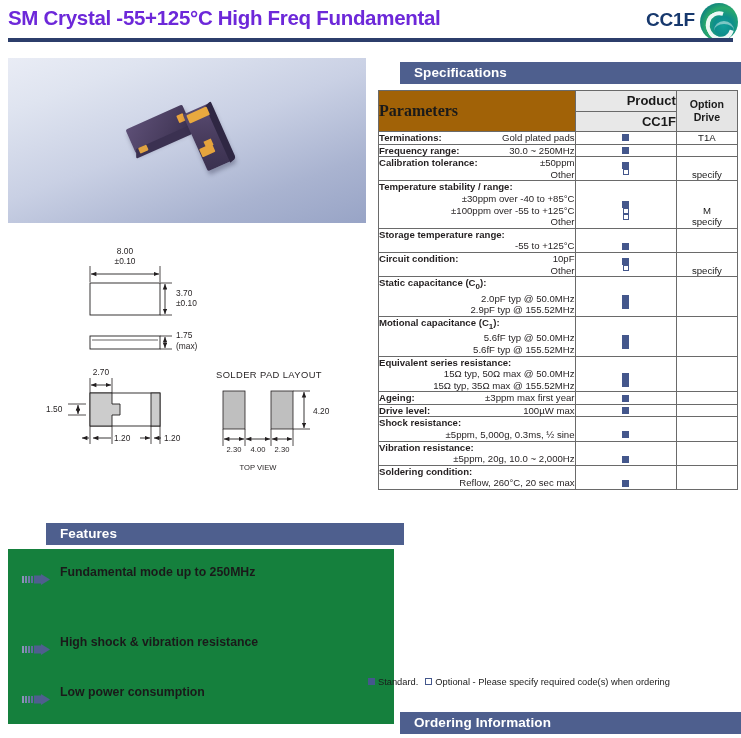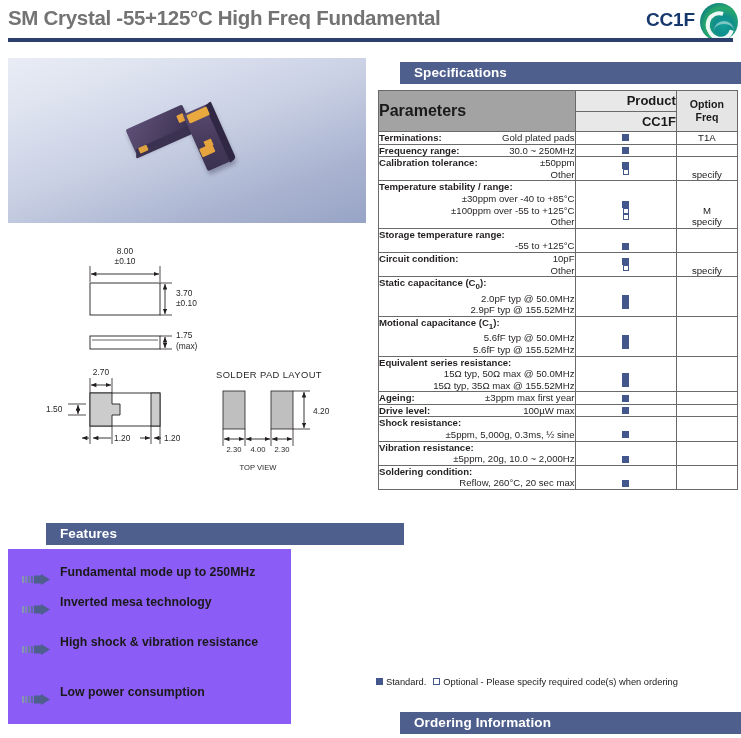--- a/index.html
+++ b/index.html
@@ -9,21 +9,21 @@
     font-family:"Liberation Sans", sans-serif;
     color:#231f20;
     position:relative;
     overflow:hidden;
   }
   
   #header{position:absolute;left:0;top:0;width:741px;height:46px;}
   #page-title{
     position:absolute;left:8px;top:6px;
     font-size:20.5px;font-weight:bold;letter-spacing:-0.3px;
-    color:#737373;white-space:nowrap;
+    color:#6d28d9;white-space:nowrap;
   }
   #part-code{
     position:absolute;left:646px;top:9px;
     font-size:19px;font-weight:bold;color:#17386d;letter-spacing:-0.2px;
   }
   #logo{
     position:absolute;left:700px;top:3px;width:38px;height:38px;
     border-radius:50%;overflow:hidden;
     background:radial-gradient(circle at 62% 60%, #13a09a 0%, #0e8e8c 28%, #2aa86c 55%, #0c7f82 78%, #0a6e77 100%);
   }
@@ -62,63 +62,63 @@
   #drawing{position:absolute;left:8px;top:228px;width:358px;height:280px;}
   #drawing svg{display:block;}
 
   .band{
     position:absolute;height:22px;background:#4e5f8e;color:#fff;
     font-size:13.5px;font-weight:bold;line-height:22px;padding-left:14px;
     box-sizing:border-box;letter-spacing:.1px;margin-left:22px;
   }
   #features-band{left:24px;top:523px;width:358px;}
   #features-body{
-    position:absolute;left:8px;top:549px;width:283px;height:175px;background:#8b5cf6;
+    position:absolute;left:8px;top:549px;width:386px;height:175px;background:#15803d;
   }
   .feature-row{position:absolute;left:0;width:358px;height:29px;}
   .feature-arrow{position:absolute;left:14px;top:8px;width:30px;height:11px;}
   .feature-text{
     position:absolute;left:52px;top:2px;font-size:12.3px;font-weight:bold;color:#1a1a1a;white-space:nowrap;
   }
   
   #spec-band{left:378px;top:62px;width:360px;}
   #spec-table{
     position:absolute;left:378px;top:90px;width:360px;
     border-collapse:collapse;table-layout:fixed;
   }
   #spec-table td,#spec-table th{
     border:1px solid #6a6a6a;vertical-align:middle;padding:0;
   }
   .col-param{width:196px;}
   .col-prod{width:101px;}
   .col-opt{width:61px;}
   .hdr-params{
-    background:#a3a3a3;font-size:16px;font-weight:bold;text-align:left;
-    padding:0 0 0 8px;height:40px;color:#1a1a1a;
+    background:#a16207;font-size:16px;font-weight:bold;text-align:left;
+    padding:0 0 0 8px;height:40px;color:#1a1a1a;font-family:Liberation Serif, serif;
   }
   .hdr-sub{
     background:#e8e8e8;font-size:13px;font-weight:bold;text-align:right;height:19px;color:#1a1a1a;
   }
   .hdr-opt{
     background:#e5e5e5;font-size:10.6px;font-weight:bold;text-align:center;height:40px;line-height:13px;color:#1a1a1a;
   }
   .p-cell{padding:3px 7px 3px 7px;font-size:9.6px;line-height:11.6px;}
   .p-line{display:block;white-space:nowrap;}
   .p-lab{font-weight:bold;}
   .p-val{float:right;font-weight:normal;}
   .p-right{display:block;text-align:right;font-weight:normal;white-space:nowrap;}
   .mark-cell{text-align:center;font-size:0;line-height:0;padding:3px 0;}
   .mk{display:block;width:7px;height:7px;margin:0 auto;}
   .mk-std{background:#44578c;}
   .mk-opt{background:#ffffff;border:1.6px solid #44578c;width:4px;height:4px;}
   .mk-gap{display:block;height:11.6px;}
   .opt-cell{text-align:center;font-size:9.6px;line-height:11.6px;padding:3px 0;color:#1a1a1a;}
   .opt-line{display:block;}
   #legend{
-    position:absolute;left:376px;top:677px;width:360px;font-size:9.3px;color:#1a1a1a;white-space:nowrap;
+    position:absolute;left:368px;top:677px;width:360px;font-size:9.3px;color:#1a1a1a;white-space:nowrap;
   }
   #legend .lg-std{display:inline-block;width:7px;height:7px;background:#44578c;margin-right:3px;}
   #legend .lg-opt{display:inline-block;width:5px;height:5px;border:1.5px solid #44578c;margin:0 3px 0 7px;}
   #order-band{left:378px;top:712px;width:372px;}
   .dimtxt{font-family:"Liberation Sans",sans-serif;font-size:8.4px;fill:#231f20;}
   .dimtxt-sm{font-family:"Liberation Sans",sans-serif;font-size:7.6px;fill:#231f20;}
   .dimtxt-hd{font-family:"Liberation Sans",sans-serif;font-size:9.4px;fill:#231f20;letter-spacing:.4px;}
 </style>
 </head>
 <body>
@@ -226,31 +226,20 @@
     <div class="feature-row" style="top: 14px;">
       <span class="feature-arrow"><svg width="30" height="11" viewBox="0 0 30 11" xmlns="http://www.w3.org/2000/svg">
           <rect x="0" y="2" width="2" height="7" fill="#8a93b8"></rect>
           <rect x="3" y="2" width="2" height="7" fill="#7d87b0"></rect>
           <rect x="6" y="2" width="2" height="7" fill="#6e79a6"></rect>
           <rect x="9" y="2" width="2" height="7" fill="#5f6b9c"></rect>
           <rect x="12" y="1.5" width="7" height="8" fill="#4e5f8e"></rect>
           <path d="M19,0 L28,5.5 L19,11 z" fill="#4e5f8e"></path>
         </svg></span>
       <span class="feature-text">Fundamental mode up to 250MHz</span>
-    </div>
-    <div class="feature-row" style="top: 44px;">
-      <span class="feature-arrow"><svg width="30" height="11" viewBox="0 0 30 11" xmlns="http://www.w3.org/2000/svg">
-          <rect x="0" y="2" width="2" height="7" fill="#8a93b8"></rect>
-          <rect x="3" y="2" width="2" height="7" fill="#7d87b0"></rect>
-          <rect x="6" y="2" width="2" height="7" fill="#6e79a6"></rect>
-          <rect x="9" y="2" width="2" height="7" fill="#5f6b9c"></rect>
-          <rect x="12" y="1.5" width="7" height="8" fill="#4e5f8e"></rect>
-          <path d="M19,0 L28,5.5 L19,11 z" fill="#4e5f8e"></path>
-        </svg></span>
-      <span class="feature-text">Inverted mesa technology</span>
     </div>
     <div class="feature-row" style="top: 84px;">
       <span class="feature-arrow"><svg width="30" height="11" viewBox="0 0 30 11" xmlns="http://www.w3.org/2000/svg">
           <rect x="0" y="2" width="2" height="7" fill="#8a93b8"></rect>
           <rect x="3" y="2" width="2" height="7" fill="#7d87b0"></rect>
           <rect x="6" y="2" width="2" height="7" fill="#6e79a6"></rect>
           <rect x="9" y="2" width="2" height="7" fill="#5f6b9c"></rect>
           <rect x="12" y="1.5" width="7" height="8" fill="#4e5f8e"></rect>
           <path d="M19,0 L28,5.5 L19,11 z" fill="#4e5f8e"></path>
         </svg></span>
@@ -276,21 +265,21 @@
     <col class="col-param">
       <col class="col-prod">
       <col class="col-opt">
   </colgroup>
   <tbody id="spec-body">
     <tr>
       <td class="hdr-params" rowspan="2">Parameters</td>
       <td class="hdr-sub">Product</td>
       <td class="hdr-opt" rowspan="2">
         <span>Option</span><br>
-        <span>Freq</span>
+        <span>Drive</span>
       </td>
     </tr>
     <tr>
       <td class="hdr-sub">CC1F</td>
     </tr>
   <tr>
         <td class="p-cell">
           <span class="p-line"><span class="p-lab">Terminations:</span><span class="p-val">Gold plated pads</span></span>
         </td>
         <td class="mark-cell">

